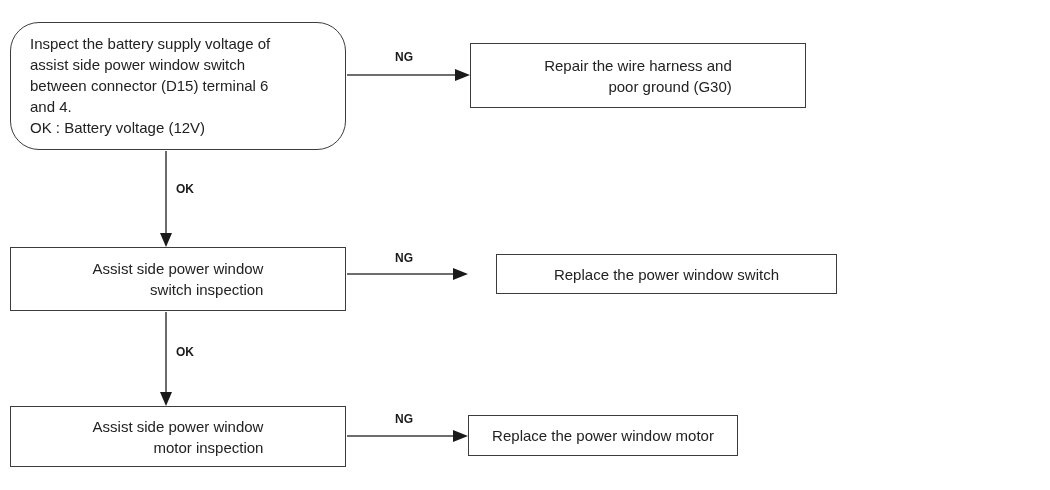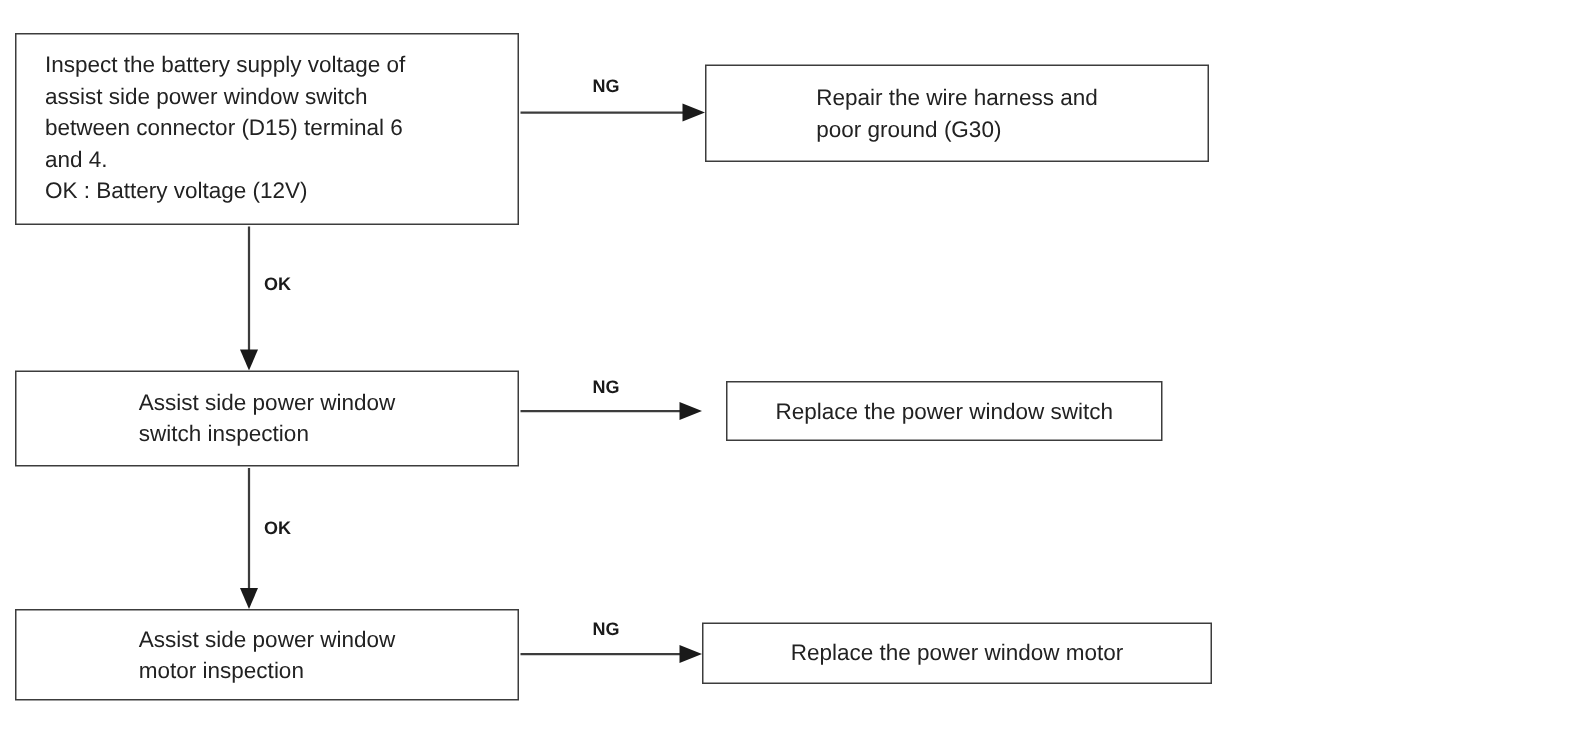--- a/index.html
+++ b/index.html
@@ -22,28 +22,28 @@
     border: 1.5px solid #3c3c3c;
     background: #ffffff;
     font-size: 15px;
     line-height: 21px;
     white-space: pre-line;
   }
   .box.centered {
     display: flex;
     align-items: center;
     justify-content: center;
-    text-align: left;
+    text-align: right;
   }
-  #step1 { left: 10px;  top: 22px;  width: 336px; height: 128px; padding: 10px 14px 0 19px; }
+  #step1 { left: 10px;  top: 22px;  width: 336px; height: 128px; padding: 10px 14px 0 19px; border-radius: 29px; }
   #rbox1 { left: 470px; top: 43px;  width: 336px; height: 65px; }
   #step2 { left: 10px;  top: 247px; width: 336px; height: 64px; }
-  #rbox2 { left: 484px; top: 254px; width: 291px; height: 40px; }
+  #rbox2 { left: 496px; top: 254px; width: 341px; height: 40px; }
   #step3 { left: 10px;  top: 406px; width: 336px; height: 61px; }
-  #rbox3 { left: 468px; top: 415px; width: 340px; height: 41px; }
+  #rbox3 { left: 468px; top: 415px; width: 270px; height: 41px; }
 
   .lbl {
     position: absolute;
     font-weight: bold;
     font-size: 12px;
     color: #1a1a1a;
   }
   #ng1 { left: 380px; top: 50px;  width: 48px; text-align: center; }
   #ng2 { left: 380px; top: 251px; width: 48px; text-align: center; }
   #ng3 { left: 380px; top: 412px; width: 48px; text-align: center; }

